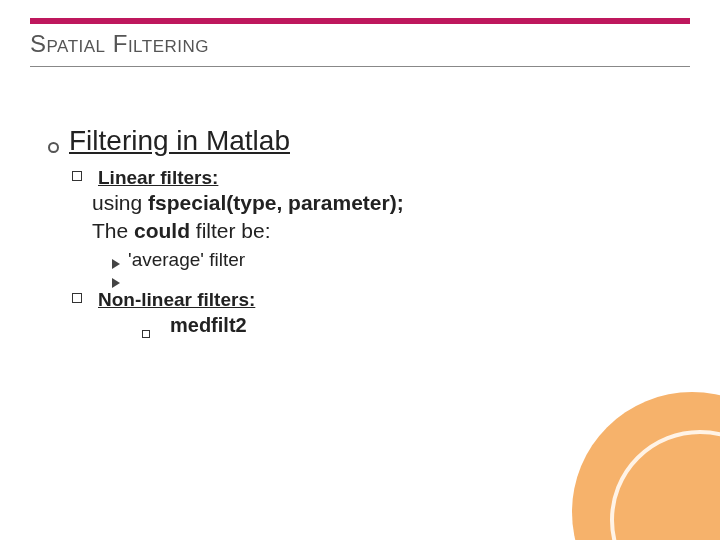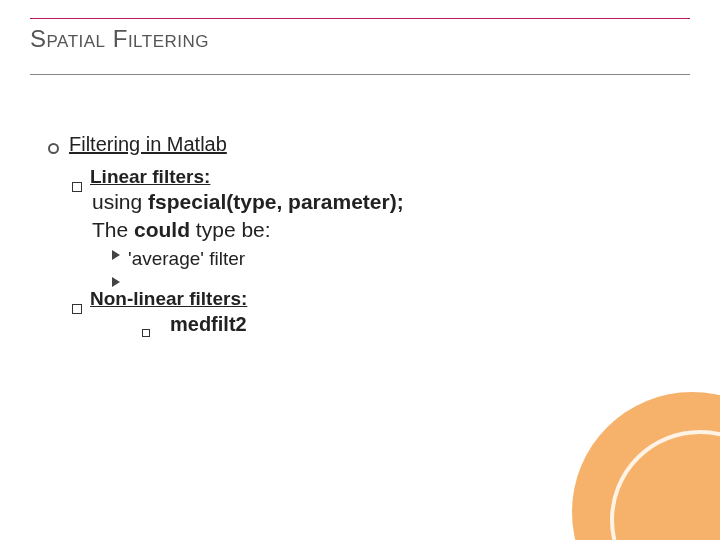--- a/index.html
+++ b/index.html
@@ -6,23 +6,23 @@
   body {
     width: 720px;
     height: 540px;
     background: #ffffff;
     font-family: Arial, sans-serif;
     position: relative;
     overflow: hidden;
   }
   .title-bar {
     margin: 18px 30px 0 30px;
-    border-top: 1px solid #be185d;
+    border-top: 6px solid #be185d;
     border-bottom: 1px solid #888;
-    padding: 6px 0 21px 0;
+    padding: 6px 0 8px 0;
   }
   .title-text {
     font-size: 24px;
     font-variant: small-caps;
     letter-spacing: 0.5px;
     color: #555;
   }
   .content {
     margin: 58px 0 0 48px;
     color: #222;
@@ -35,28 +35,28 @@
   }
   .bullet-ring {
     width: 11px; height: 11px;
     border: 2px solid #555;
     border-radius: 50%;
     flex: 0 0 auto;
     position: relative;
     top: 3px;
   }
   .h1-text {
-    font-size: 20px;
+    font-size: 28px;
     text-decoration: underline;
     color: #222;
   }
   .h2-row {
     display: flex;
-    align-items: flex-end;
-    gap: 8px;
+    align-items: flex-start;
+    gap: 16px;
     margin-left: 24px;
     margin-top: 4px;
   }
   .square-bullet {
     width: 10px; height: 10px;
     border: 1.5px solid #333;
     flex: 0 0 auto;
     position: relative;
     top: 4px;
   }
@@ -65,21 +65,21 @@
     font-weight: bold;
     text-decoration: underline;
   }
   .body-line {
     margin-left: 44px;
     font-size: 21px;
     line-height: 1.35;
   }
   .h3-row {
     display: flex;
-    align-items: flex-start;
+    align-items: center;
     gap: 8px;
     margin-left: 64px;
     font-size: 19px;
     line-height: 1.45;
   }
   .tri-bullet {
     width: 0; height: 0;
     border-top: 5px solid transparent;
     border-bottom: 5px solid transparent;
     border-left: 8px solid #444;
@@ -140,21 +140,21 @@
   <div class="h2-row">
     <span class="square-bullet"></span>
     <span class="h2-text">Linear filters:</span>
   </div>
 
   <div class="body-line">
     <span>using </span><span class="bold">fspecial(type, parameter);</span>
   </div>
 
   <div class="body-line">
-    <span>The </span><span class="bold">could</span><span> type be:</span>
+    <span>The </span><span class="bold">could</span><span> filter be:</span>
   </div>
 
   <div class="h3-row">
     <span class="tri-bullet"></span>
     <span>'average' filter</span>
   </div>
   <div class="h3-row">
     <span class="tri-bullet"></span>
   </div>
 

